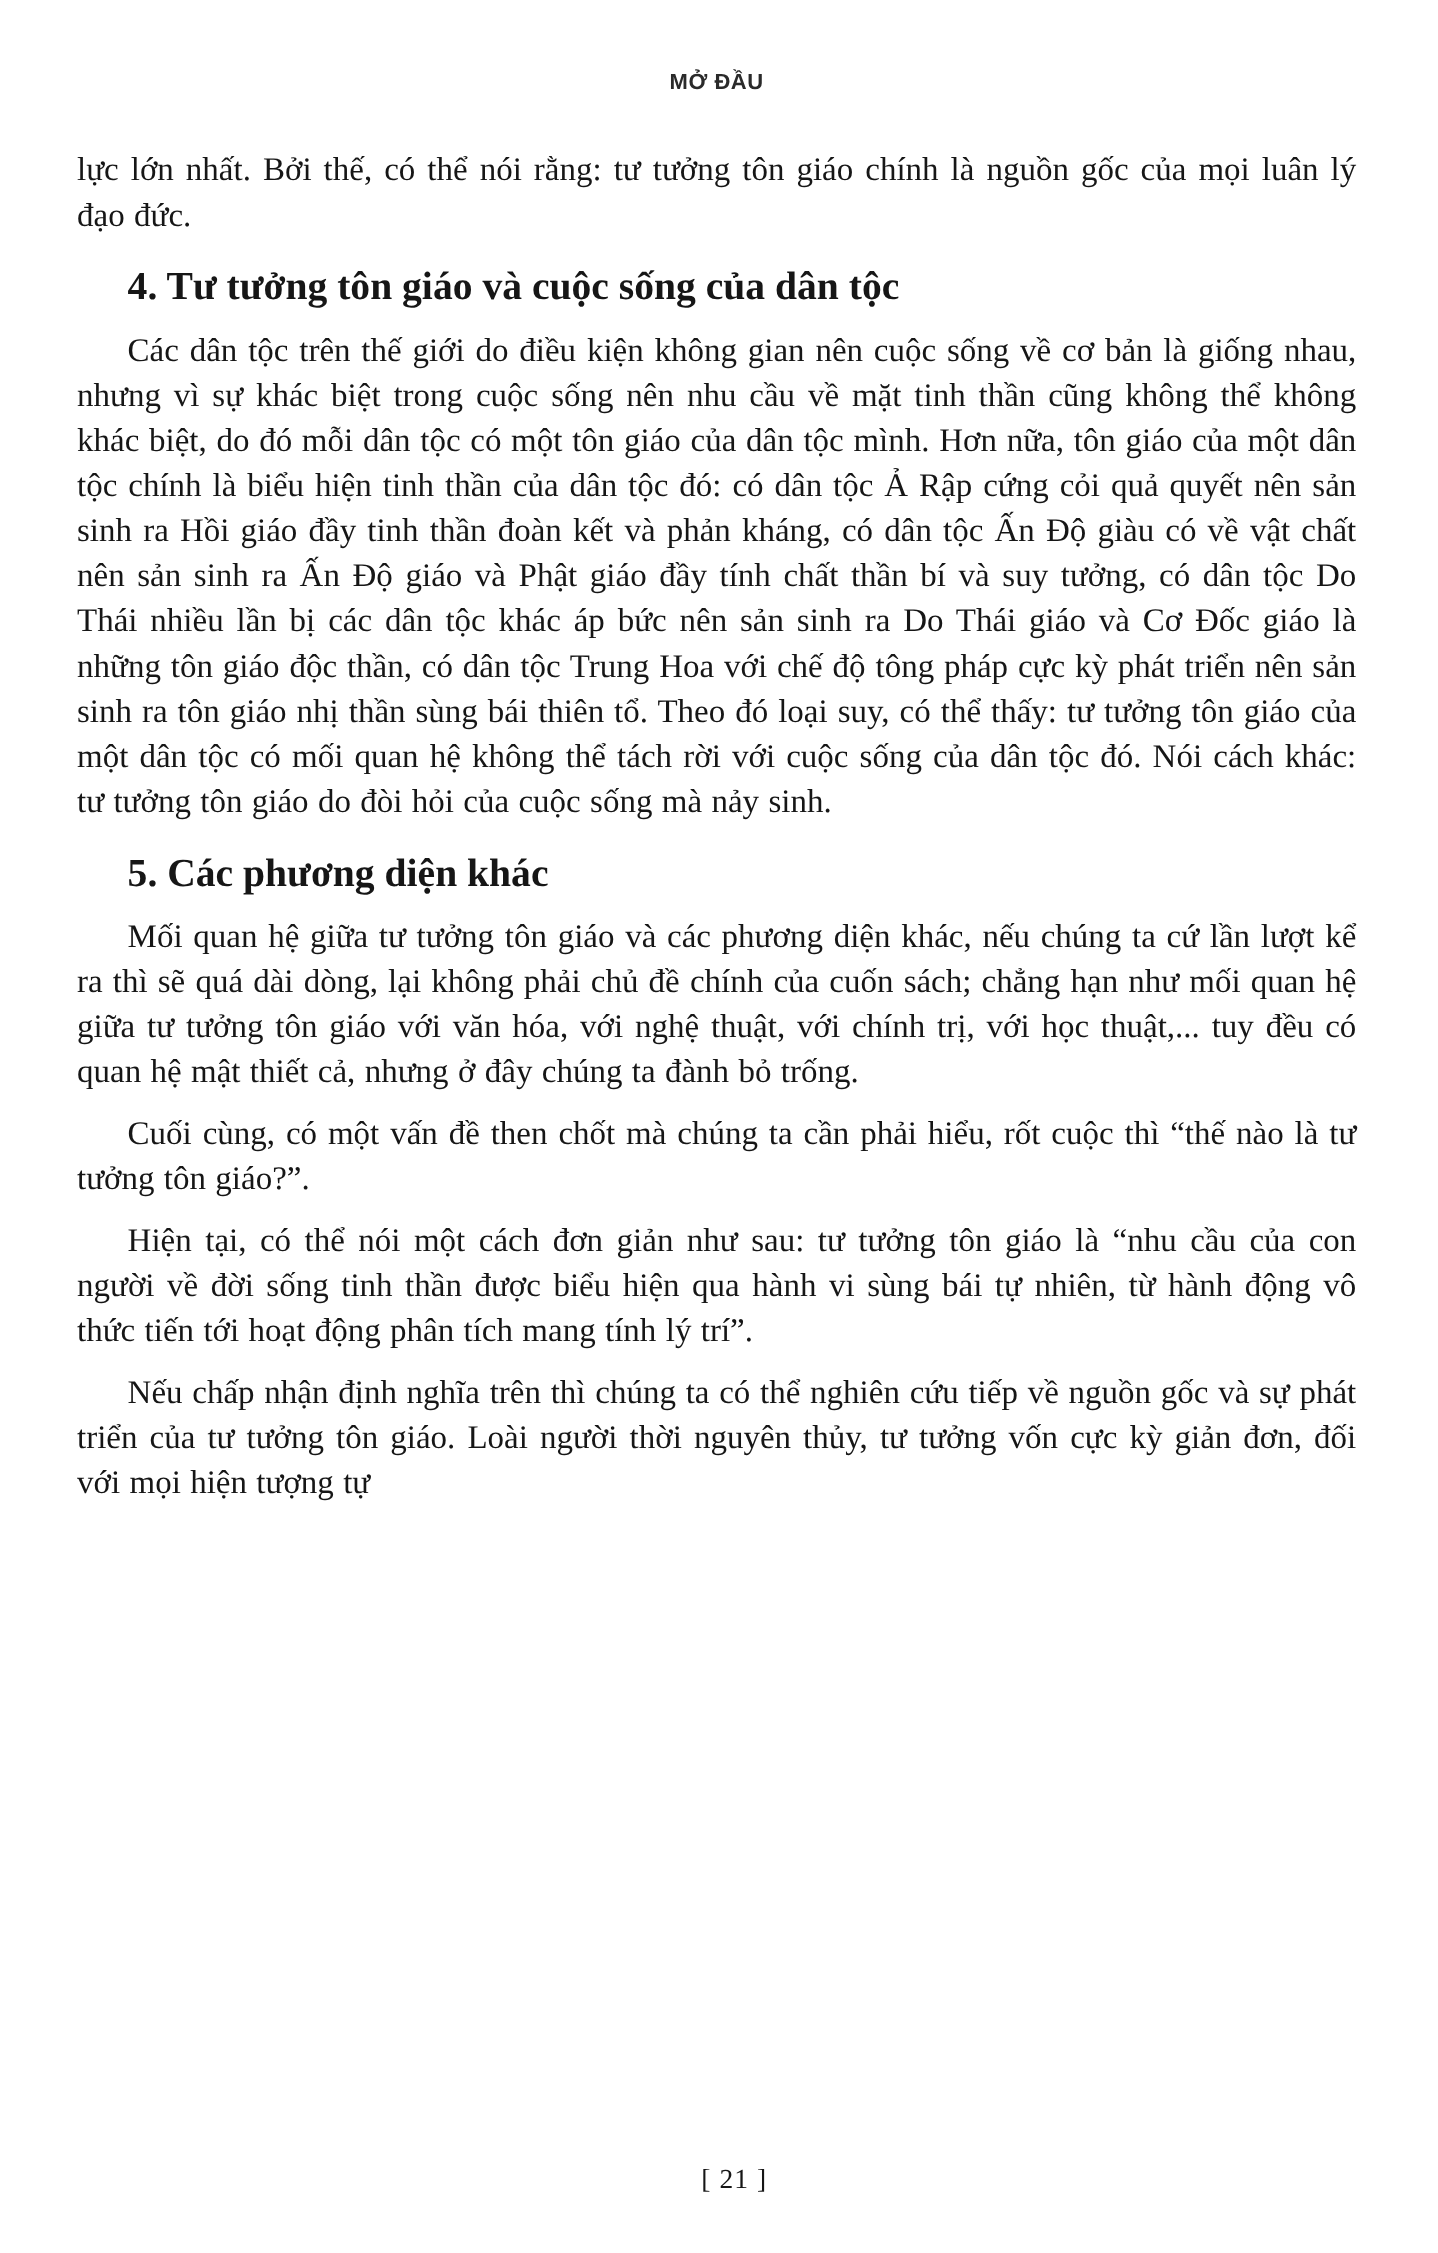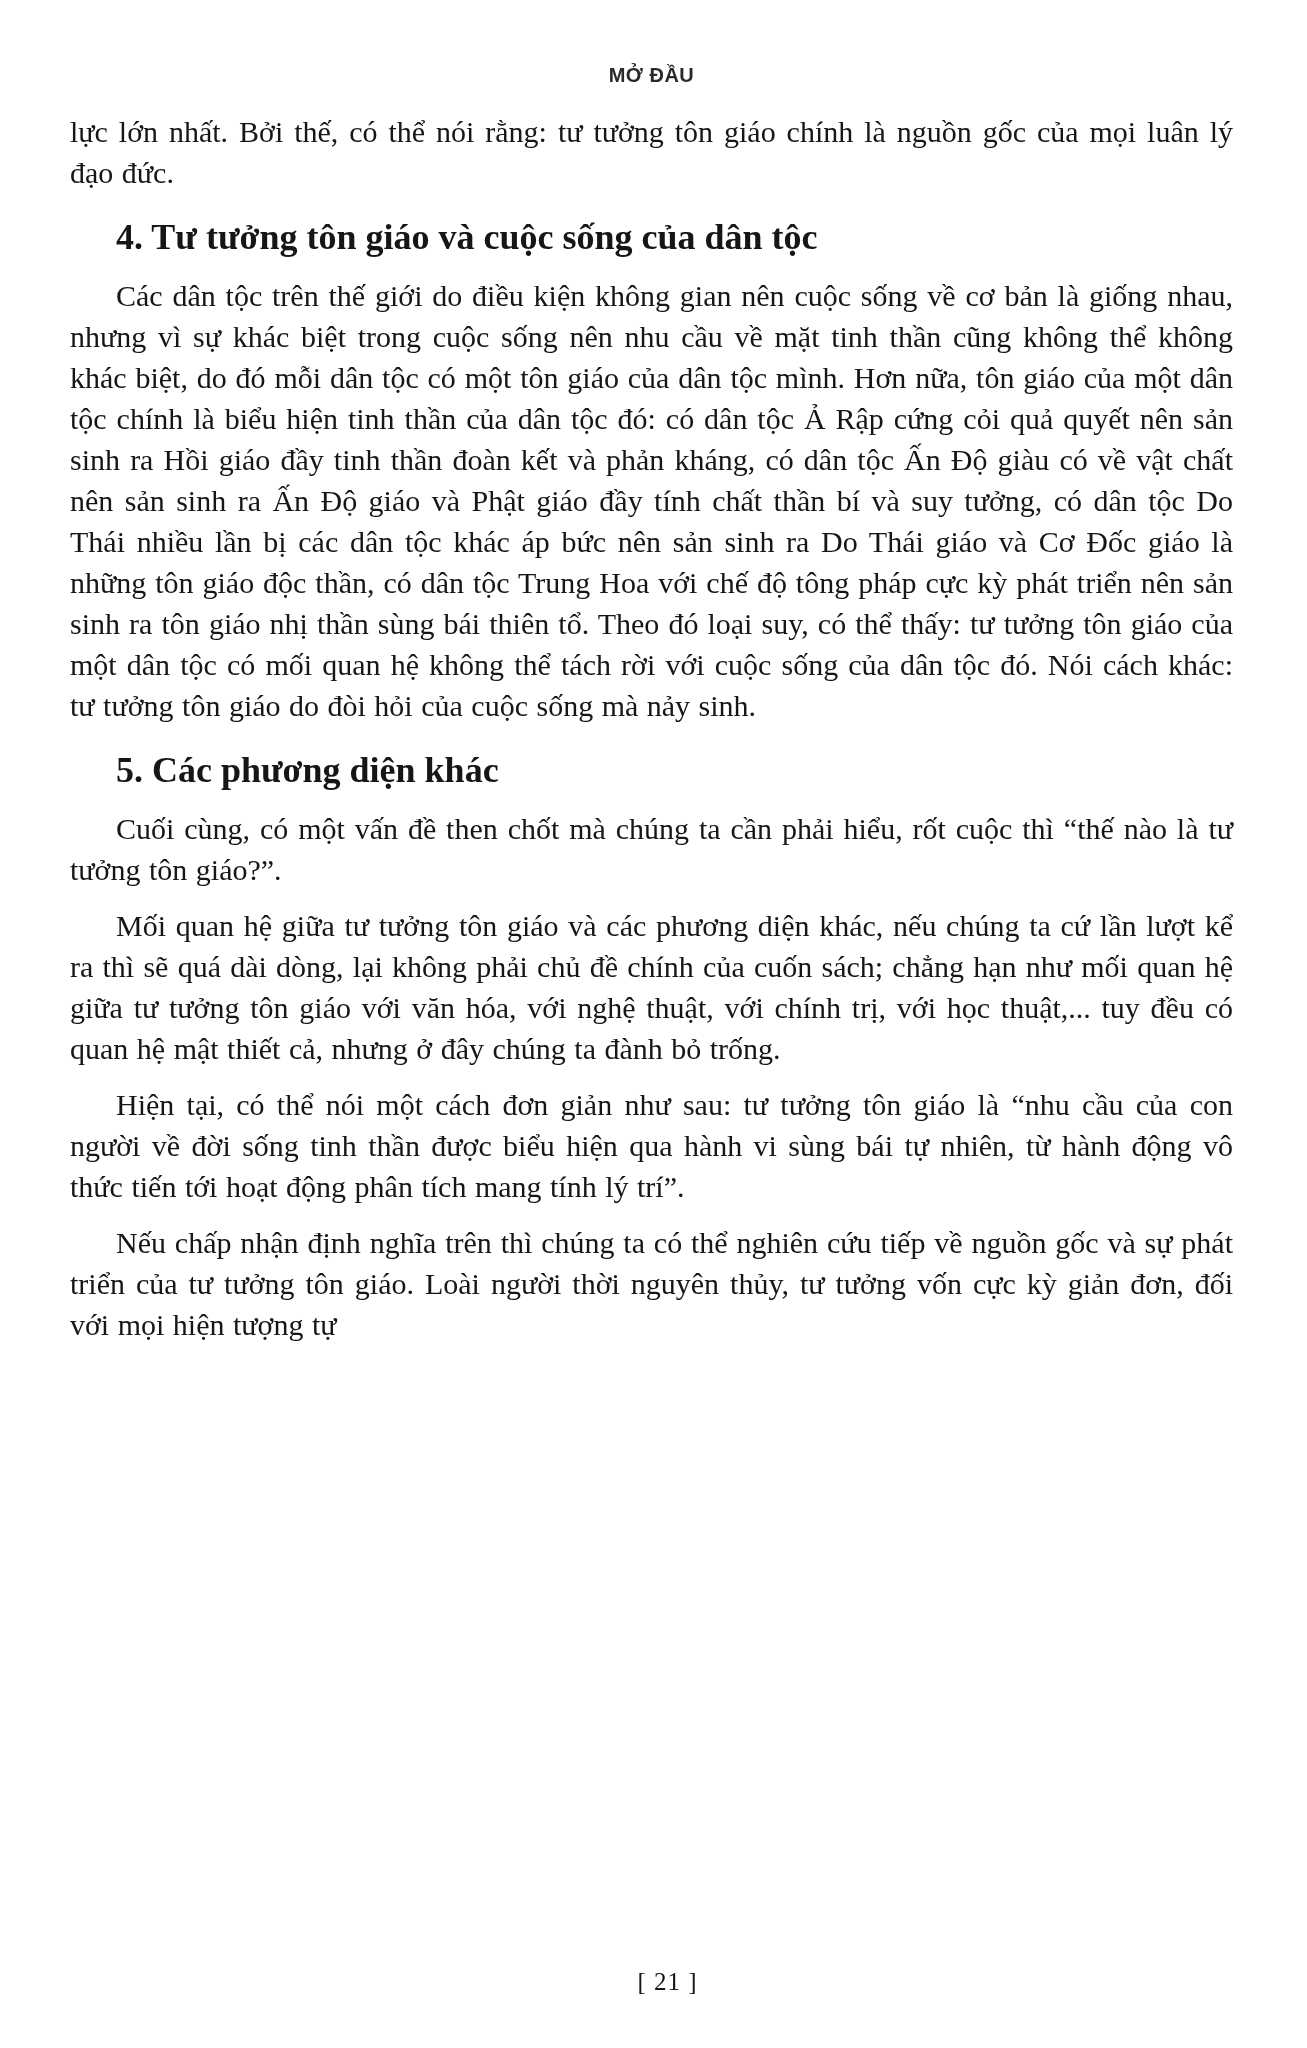--- a/index.html
+++ b/index.html
@@ -22,21 +22,21 @@
     background: #ffffff;
     overflow: hidden;
   }
   .running-head {
     text-align: center;
     font-family: "Liberation Sans", "DejaVu Sans", sans-serif;
     font-weight: bold;
     font-size: 20px;
     letter-spacing: 0.5px;
     color: #2a2a2a;
-    margin-bottom: 24px;
+    margin-bottom: 47px;
   }
   .content {
     width: 100%;
   }
   .para {
     font-size: 30px;
     line-height: 41px;
     text-align: justify;
     text-indent: 46px;
     margin: 0 0 15px 0;
@@ -67,20 +67,20 @@
 <body>
 
 <div class="page">
   <div class="running-head">MỞ ĐẦU</div>
 
   <div class="content">
       <p class="para noindent">lực lớn nhất. Bởi thế, có thể nói rằng: tư tưởng tôn giáo chính là nguồn gốc của mọi luân lý đạo đức.</p>
       <h3 class="heading">4. Tư tưởng tôn giáo và cuộc sống của dân tộc</h3>
       <p class="para">Các dân tộc trên thế giới do điều kiện không gian nên cuộc sống về cơ bản là giống nhau, nhưng vì sự khác biệt trong cuộc sống nên nhu cầu về mặt tinh thần cũng không thể không khác biệt, do đó mỗi dân tộc có một tôn giáo của dân tộc mình. Hơn nữa, tôn giáo của một dân tộc chính là biểu hiện tinh thần của dân tộc đó: có dân tộc Ả Rập cứng cỏi quả quyết nên sản sinh ra Hồi giáo đầy tinh thần đoàn kết và phản kháng, có dân tộc Ấn Độ giàu có về vật chất nên sản sinh ra Ấn Độ giáo và Phật giáo đầy tính chất thần bí và suy tưởng, có dân tộc Do Thái nhiều lần bị các dân tộc khác áp bức nên sản sinh ra Do Thái giáo và Cơ Đốc giáo là những tôn giáo độc thần, có dân tộc Trung Hoa với chế độ tông pháp cực kỳ phát triển nên sản sinh ra tôn giáo nhị thần sùng bái thiên tổ. Theo đó loại suy, có thể thấy: tư tưởng tôn giáo của một dân tộc có mối quan hệ không thể tách rời với cuộc sống của dân tộc đó. Nói cách khác: tư tưởng tôn giáo do đòi hỏi của cuộc sống mà nảy sinh.</p>
       <h3 class="heading">5. Các phương diện khác</h3>
+      <p class="para">Mối quan hệ giữa tư tưởng tôn giáo và các phương diện khác, nếu chúng ta cứ lần lượt kể ra thì sẽ quá dài dòng, lại không phải chủ đề chính của cuốn sách; chẳng hạn như mối quan hệ giữa tư tưởng tôn giáo với văn hóa, với nghệ thuật, với chính trị, với học thuật,... tuy đều có quan hệ mật thiết cả, nhưng ở đây chúng ta đành bỏ trống.</p>
       <p class="para">Cuối cùng, có một vấn đề then chốt mà chúng ta cần phải hiểu, rốt cuộc thì “thế nào là tư tưởng tôn giáo?”.</p>
-      <p class="para">Mối quan hệ giữa tư tưởng tôn giáo và các phương diện khác, nếu chúng ta cứ lần lượt kể ra thì sẽ quá dài dòng, lại không phải chủ đề chính của cuốn sách; chẳng hạn như mối quan hệ giữa tư tưởng tôn giáo với văn hóa, với nghệ thuật, với chính trị, với học thuật,... tuy đều có quan hệ mật thiết cả, nhưng ở đây chúng ta đành bỏ trống.</p>
       <p class="para">Hiện tại, có thể nói một cách đơn giản như sau: tư tưởng tôn giáo là “nhu cầu của con người về đời sống tinh thần được biểu hiện qua hành vi sùng bái tự nhiên, từ hành động vô thức tiến tới hoạt động phân tích mang tính lý trí”.</p>
       <p class="para">Nếu chấp nhận định nghĩa trên thì chúng ta có thể nghiên cứu tiếp về nguồn gốc và sự phát triển của tư tưởng tôn giáo. Loài người thời nguyên thủy, tư tưởng vốn cực kỳ giản đơn, đối với mọi hiện tượng tự</p>
     </div>
 
   <div class="footer">[ 21 ]</div>
 </div>
 
 </body></html>

